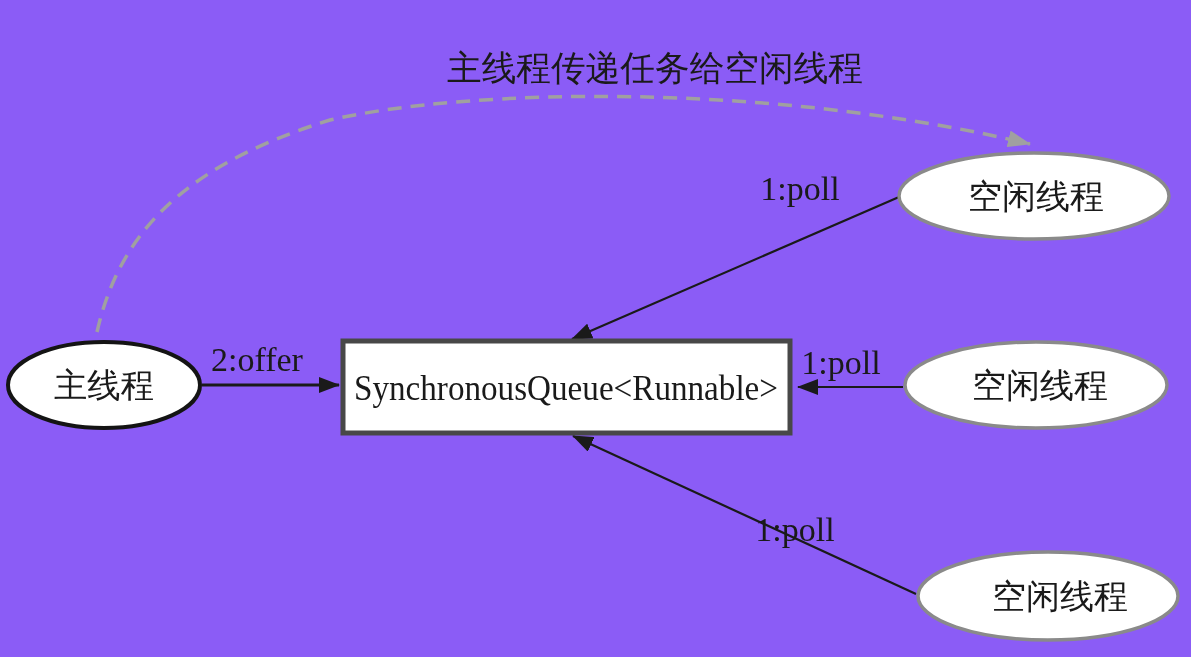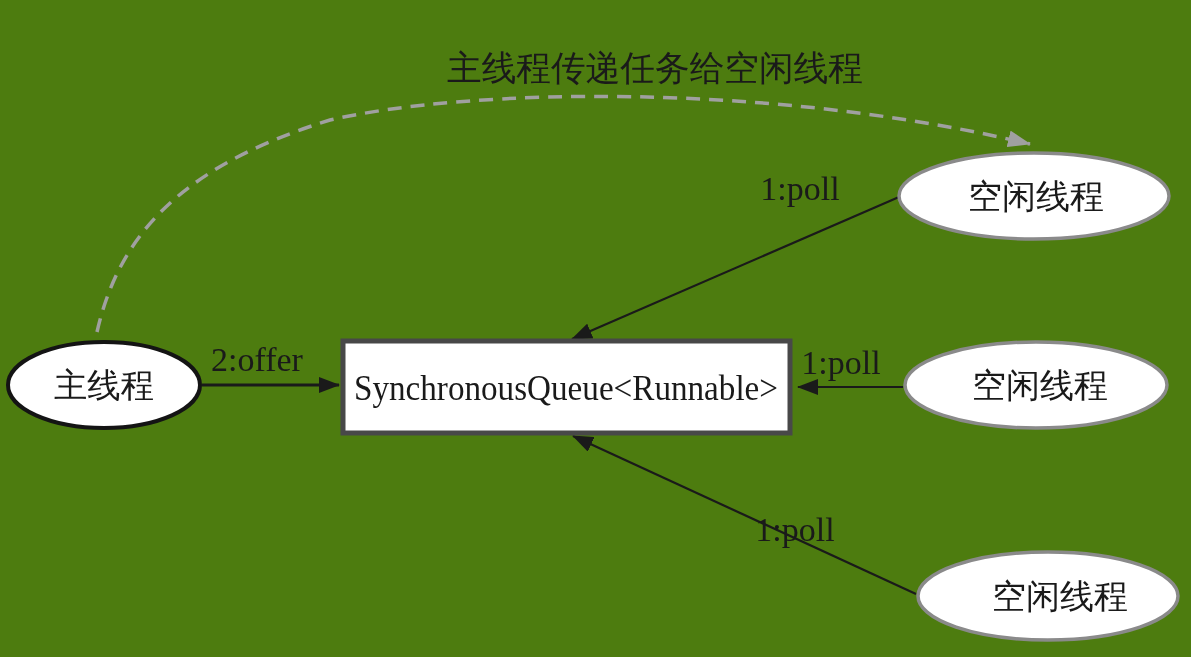--- a/index.html
+++ b/index.html
@@ -3,21 +3,21 @@
 <meta charset="utf-8">
 <style>
   html, body {
     margin: 0;
     padding: 0;
     background: #ffffff;
   }
   .canvas-wrap {
     width: 1191px;
     height: 657px;
-    background: #4d7c0f;
+    background: #8b5cf6;
     position: relative;
     overflow: hidden;
   }
   svg {
     display: block;
   }
   text {
     font-family: "Liberation Serif", "DejaVu Serif", serif;
     fill: #1a1a1a;
   }

